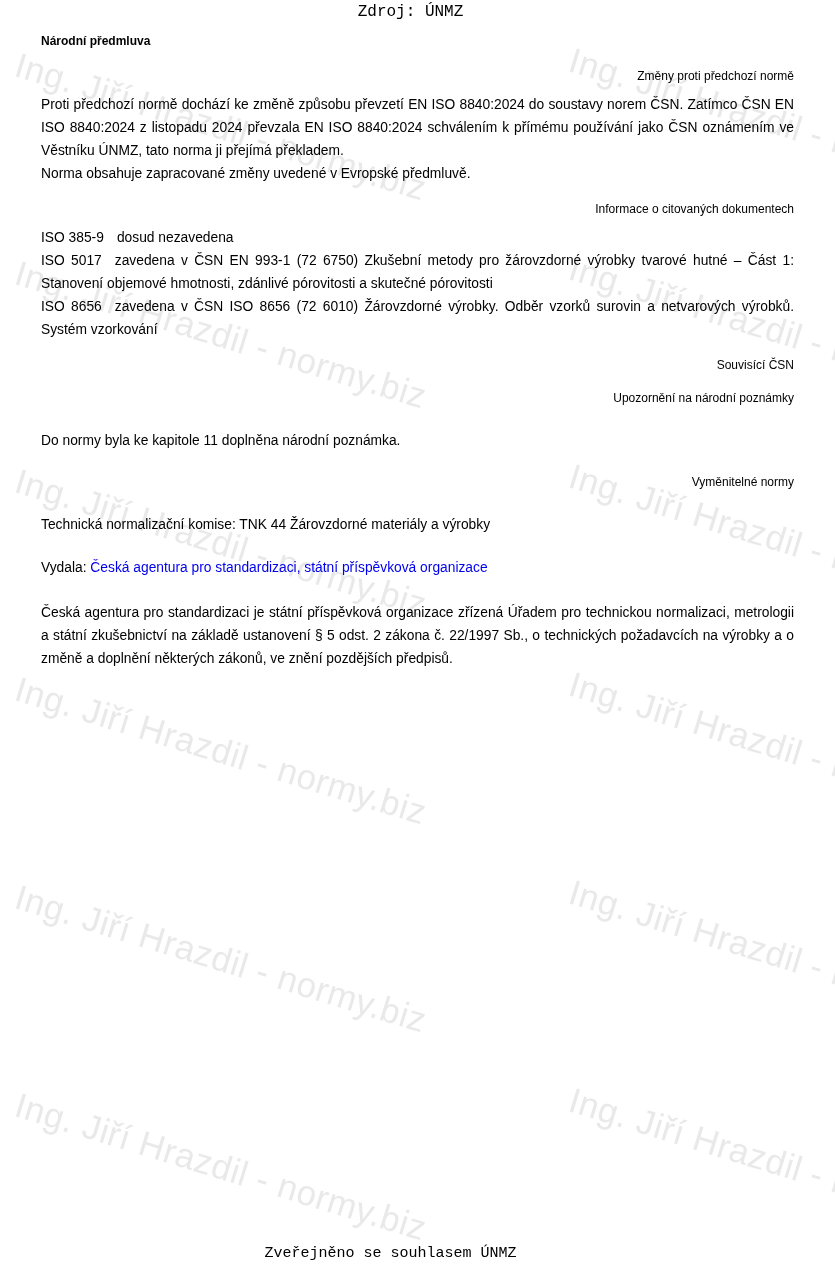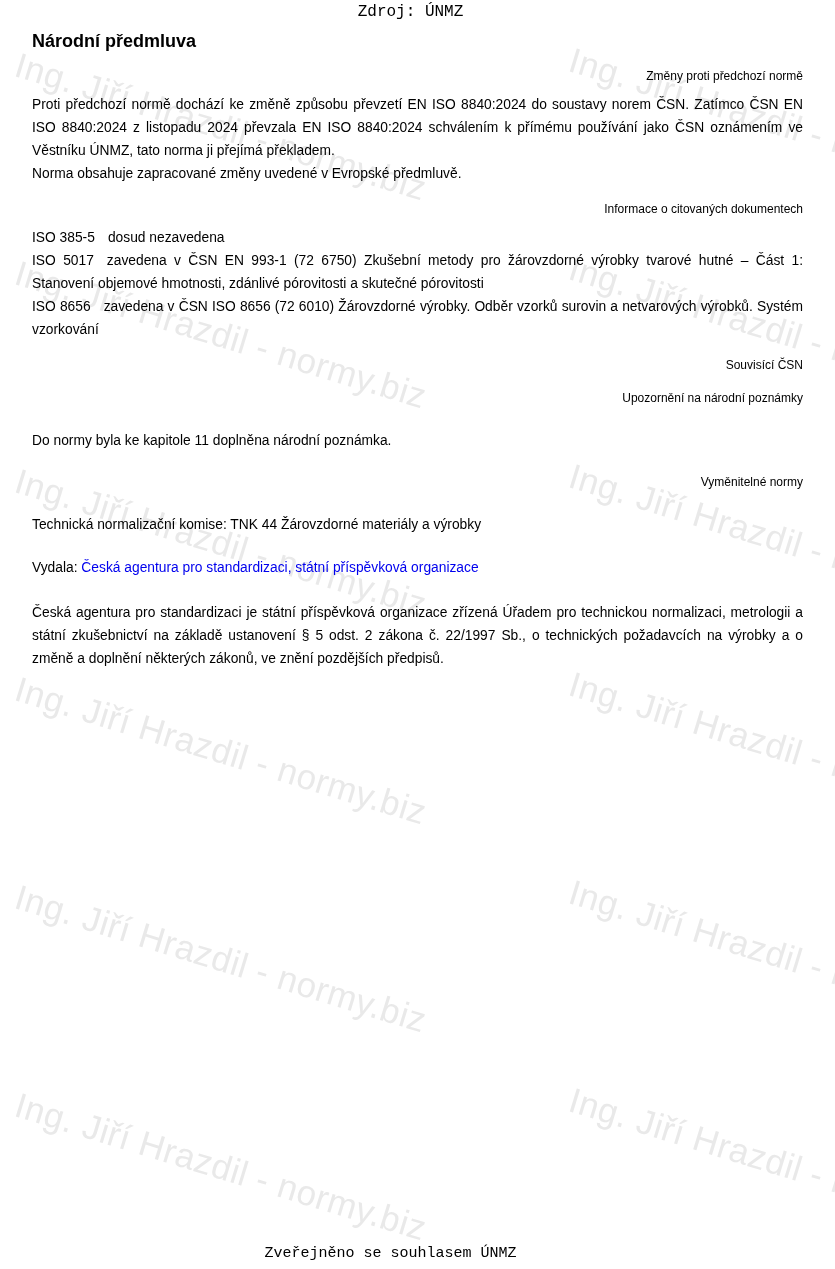--- a/index.html
+++ b/index.html
@@ -15,30 +15,30 @@
   }
   .watermark-layer { position:absolute; inset:0; z-index:0; }
   .wm {
     position:absolute;
     white-space:nowrap;
     transform-origin:0 0;
     font-family:"Liberation Sans", sans-serif;
     letter-spacing:0.5px;
     user-select:none;
   }
-  .content { position:relative; z-index:1; padding:0 32px; }
+  .content { position:relative; z-index:1; padding:0 41px; }
   .source-header {
     font-family:"Liberation Mono", monospace;
     font-size:16px;
     text-align:center;
     margin-top:3px;
     transform:translateX(-7px);
   }
   h1.doc-title {
-    font-size:18px;
+    font-size:12px;
     font-weight:bold;
     margin:10px 0 0 0;
     line-height:21px;
   }
   h2.sec-heading {
     font-size:12px;
     font-weight:normal;
     margin:16px 0 8px 0;
     line-height:17px;
     text-align:right;
@@ -90,21 +90,21 @@
     <div class="source-header">Zdroj: ÚNMZ</div>
 
     <h1 class="doc-title">Národní předmluva</h1>
 
     <h2 class="sec-heading">Změny proti předchozí normě</h2>
     <p class="body-par">Proti předchozí normě dochází ke změně způsobu převzetí EN ISO 8840:2024 do soustavy norem ČSN. Zatímco ČSN EN ISO 8840:2024 z listopadu 2024 převzala EN ISO 8840:2024 schválením k přímému používání jako ČSN oznámením ve Věstníku ÚNMZ, tato norma ji přejímá překladem.</p>
     <p class="body-par">Norma obsahuje zapracované změny uvedené v Evropské předmluvě.</p>
 
     <h2 class="sec-heading">Informace o citovaných dokumentech</h2>
     <p class="body-par">
-      <span class="ref">ISO 385-5</span><span>dosud nezavedena</span>
+      <span class="ref">ISO 385-9</span><span>dosud nezavedena</span>
     </p>
     <p class="body-par">
       <span class="ref">ISO 5017</span><span>zavedena v ČSN EN 993-1 (72 6750) Zkušební metody pro žárovzdorné výrobky tvarové hutné – Část 1: Stanovení objemové hmotnosti, zdánlivé pórovitosti a skutečné pórovitosti</span>
     </p>
     <p class="body-par">
       <span class="ref">ISO 8656</span><span>zavedena v ČSN ISO 8656 (72 6010) Žárovzdorné výrobky. Odběr vzorků surovin a netvarových výrobků. Systém vzorkování</span>
     </p>
 
     <h2 class="sec-heading">Souvisící ČSN</h2>
 

